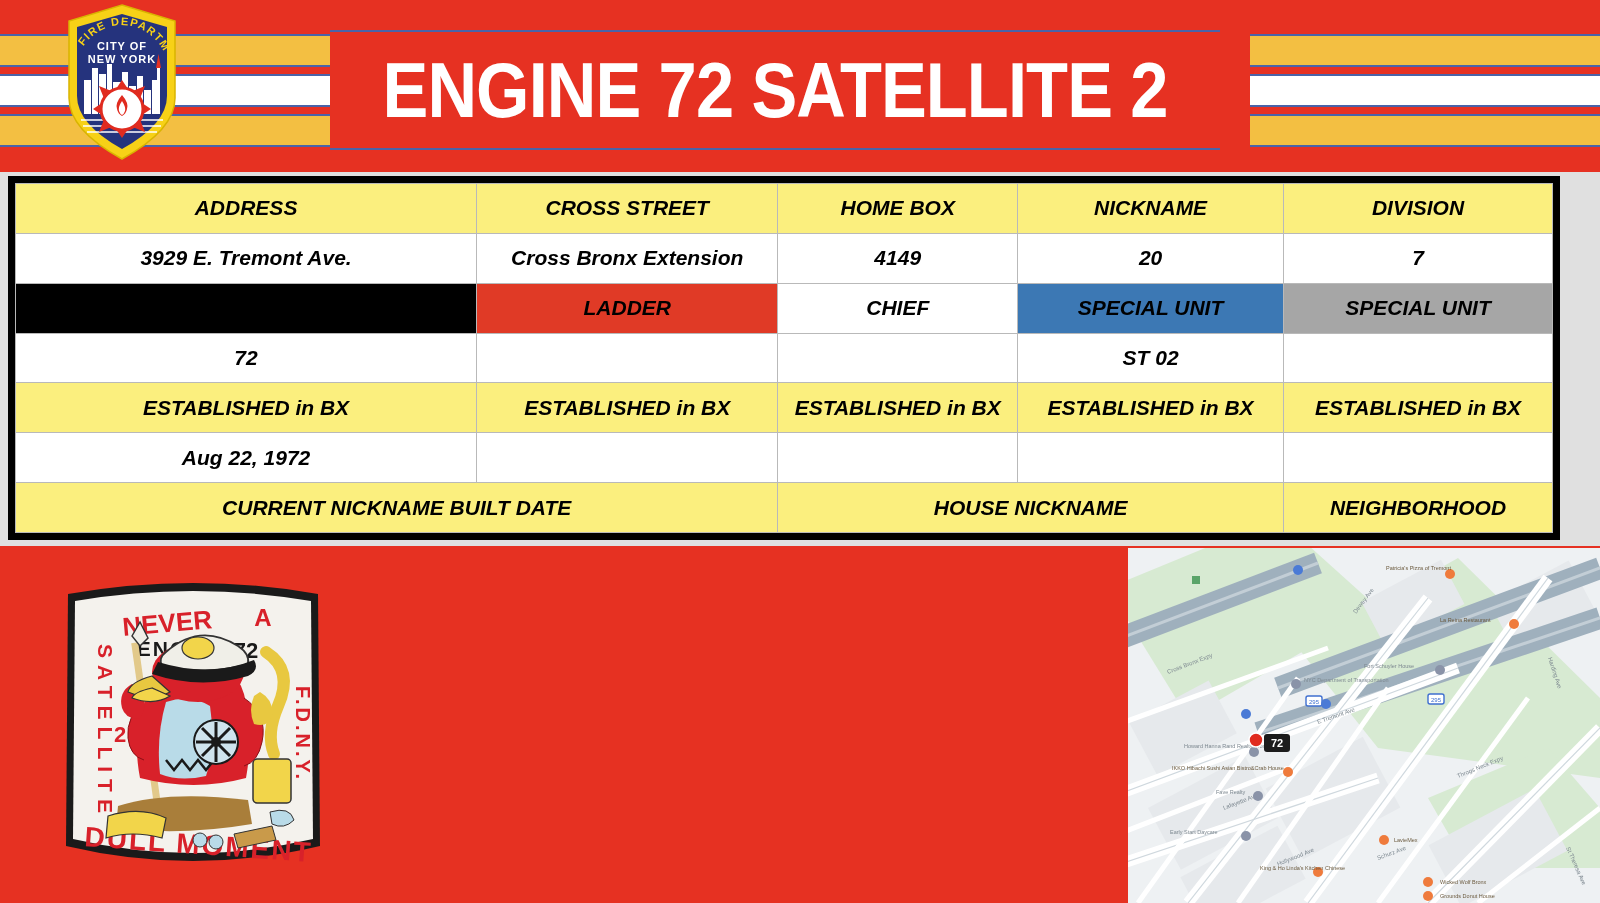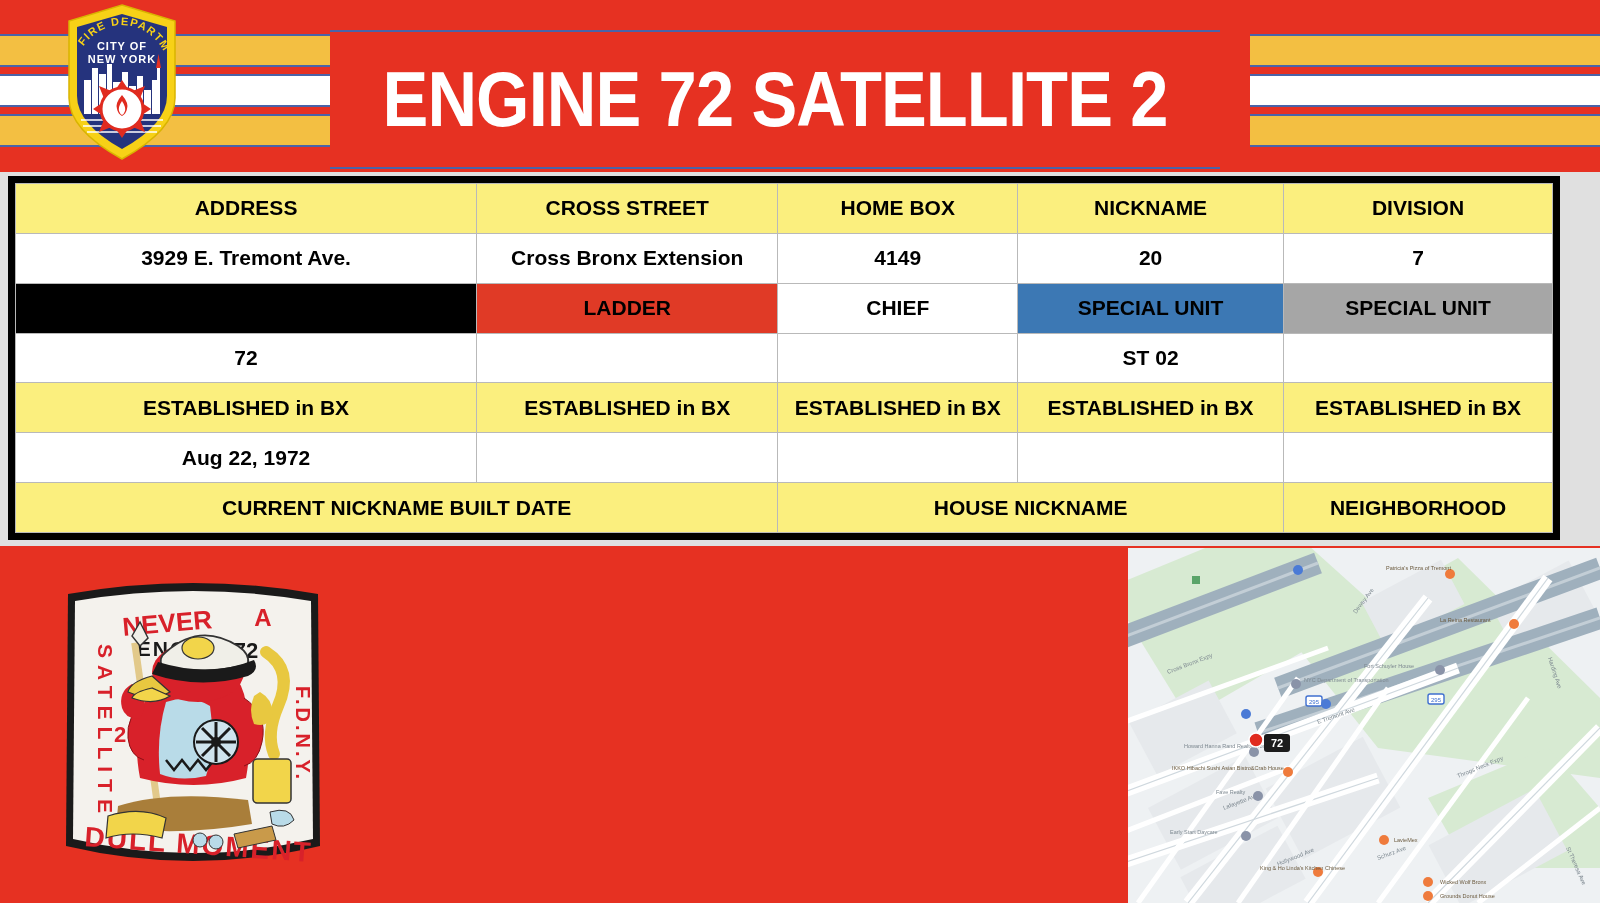--- a/index.html
+++ b/index.html
@@ -31,21 +31,21 @@
   
   #stripe-l1{left:0;top:34px;width:330px;height:33px;}
   #stripe-l2{left:0;top:74px;width:330px;height:33px;}
   #stripe-l3{left:0;top:114px;width:330px;height:33px;}
   
   #stripe-r1{right:0;top:34px;width:350px;height:33px;}
   #stripe-r2{right:0;top:74px;width:350px;height:33px;}
   #stripe-r3{right:0;top:114px;width:350px;height:33px;}
 
   #title-banner{
-    position:absolute;left:330px;top:30px;width:890px;height:139px;
+    position:absolute;left:330px;top:30px;width:890px;height:120px;
     background:#e63122;
     border-top:2px solid #4a63a8;
     border-bottom:2px solid #4a63a8;
     box-sizing:border-box;
     display:flex;align-items:center;justify-content:center;
     z-index:3;
   }
   #title-text{
     color:#ffffff;
     font-size:78px;
@@ -66,20 +66,21 @@
     position:absolute;left:8px;top:176px;width:1552px;height:364px;
     border:7px solid #000;
     box-sizing:border-box;
     background:#fff;
     z-index:2;
   }
   table.grid{
     width:100%;height:100%;
     border-collapse:collapse;
     table-layout:fixed;
+    font-style:italic;
   }
   table.grid td{
     border:1px solid #b9b9b9;
     text-align:center;
     vertical-align:middle;
     font-size:21px;
     font-weight:bold;
     color:#000;
     padding:0;
     height:45px;

